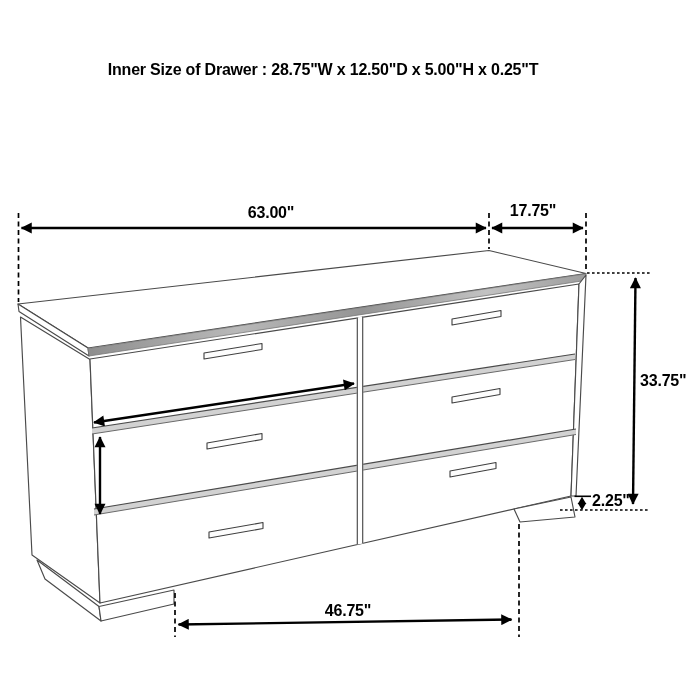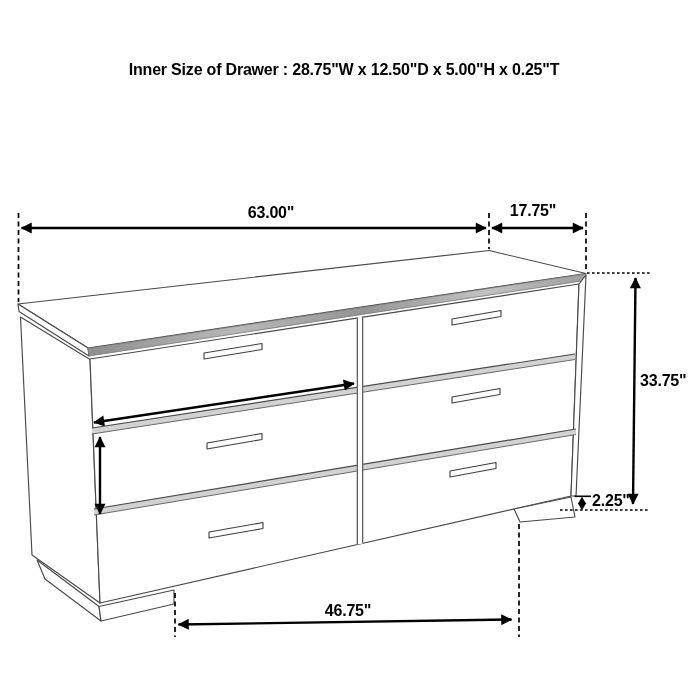--- a/index.html
+++ b/index.html
@@ -28,21 +28,21 @@
     font-weight: bold;
     font-size: 16px;
     line-height: 1.15;
     white-space: nowrap;
     letter-spacing: -0.2px;
   }
   .centered { transform: translateX(-50%); }
   #title-label {
     position: absolute;
     top: 61px;
-    left: 344px;
+    left: 323px;
     transform: translateX(-50%);
     color: #000000;
     font-weight: bold;
     font-size: 16px;
     white-space: nowrap;
     letter-spacing: -0.2px;
   }
   #label-top-width   { top: 204px; left: 271px; }
   #label-top-depth   { top: 202px; left: 533px; }
   #label-height      { top: 372px; left: 640px; }

